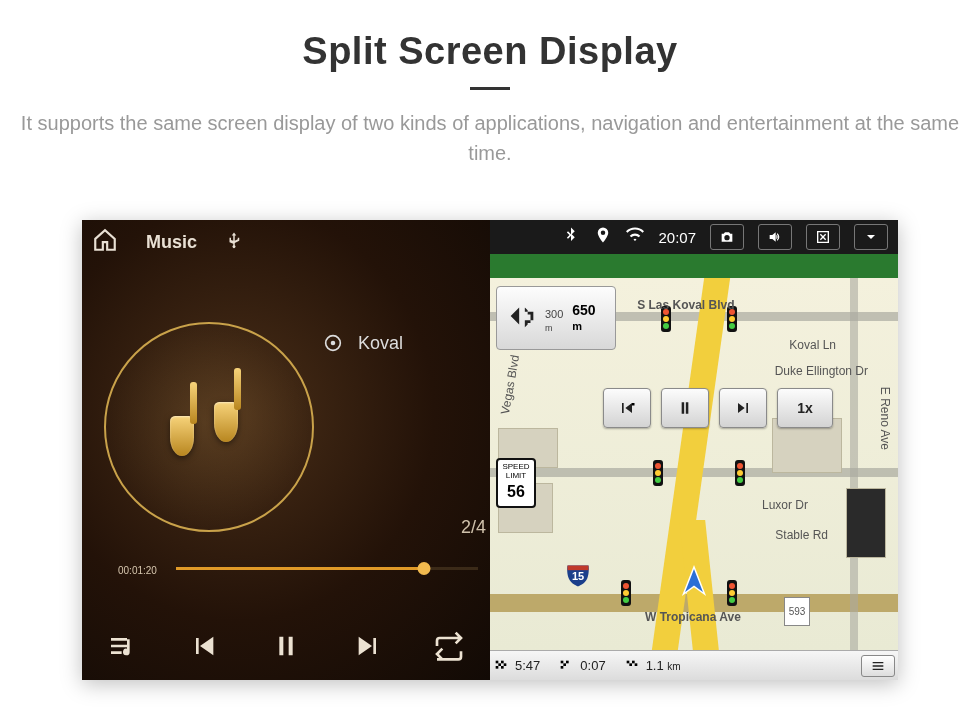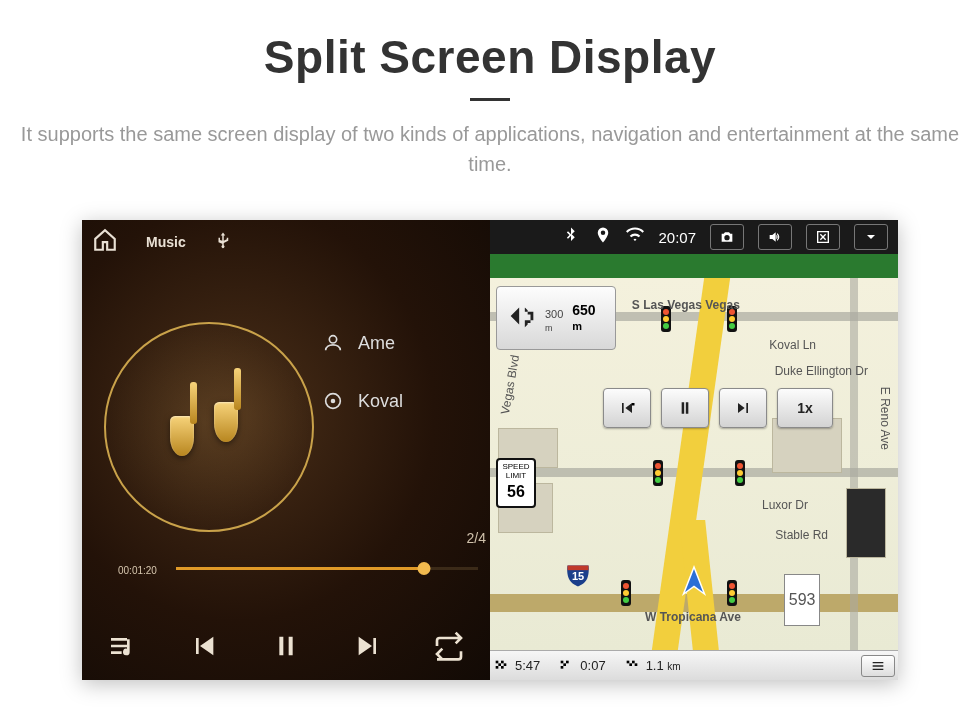--- a/index.html
+++ b/index.html
@@ -6,21 +6,21 @@
   body {
     width: 980px;
     height: 716px;
     background: #fff;
     font-family: Arial, Helvetica, sans-serif;
     overflow: hidden;
     position: relative;
   }
   .page-title {
     text-align: center;
-    font-size: 46px;
+    font-size: 38px;
     font-weight: bold;
     color: #333;
     margin-top: 30px;
     letter-spacing: 0.5px;
   }
   .title-underline {
     width: 40px;
     height: 3px;
     background: #333;
     margin: 14px auto 0 auto;
@@ -54,21 +54,21 @@
     color: #e9e0d4;
   }
   .music-top {
     height: 44px;
     display: flex;
     align-items: center;
     padding: 0 10px;
     gap: 28px;
   }
   .home-icon svg { width: 26px; height: 26px; }
-  .music-label { font-size: 14px; font-weight: bold; }
+  .music-label { font-size: 18px; font-weight: bold; }
   .usb-icon svg { width: 18px; height: 18px; }
 
   .album {
     position: absolute;
     left: 22px;
     top: 102px;
     width: 210px;
     height: 210px;
     border: 2px solid #c9a24a;
     border-radius: 50%;
@@ -143,22 +143,22 @@
     left: 82%;
     top: -5px;
     width: 13px; height: 13px;
     border-radius: 50%;
     background: #f1b94e;
     transform: translateX(-50%);
   }
   .track-index {
     position: absolute;
     right: 4px;
-    bottom: 134px;
-    font-size: 14px;
+    bottom: 142px;
+    font-size: 18px;
     color: #cfc1ab;
   }
 
   .controls {
     position: absolute;
     left: 0; right: 0; bottom: 14px;
     display: flex;
     justify-content: space-around;
     align-items: center;
   }
@@ -242,30 +242,30 @@
     right: 40px;
   }
 
   .street-lbl {
     position: absolute;
     font-size: 12px;
     color: #555;
     white-space: nowrap;
   }
   .sl-top { top: 20px; left: 48%; transform: translateX(-50%); font-weight: bold; }
-  .sl-koval { top: 60px; right: 82px; }
+  .sl-koval { top: 60px; right: 62px; }
   .sl-duke { top: 86px; right: 30px; }
   .sl-vegas { top: 135px; left: 8px; transform: rotate(-80deg); transform-origin: left top; }
   .sl-luxor { top: 220px; right: 90px; }
   .sl-stable { top: 250px; right: 70px; }
   .sl-reno { top: 172px; right: 6px; transform: rotate(90deg); transform-origin: right top; }
   .sl-trop { bottom: 26px; left: 38%; font-weight: bold; }
   .sl-trop-num {
     bottom: 24px; left: 72%;
-    border:1px solid #888; background:#fff; padding:16px 4px; font-size:16px;
+    border:1px solid #888; background:#fff; padding:8px 4px; font-size:10px;
   }
 
   .turncard {
     position: absolute;
     left: 6px; top: 8px;
     width: 120px; height: 64px;
     background: linear-gradient(180deg,#fdfdfd,#d8d8d8);
     border: 1px solid #999;
     border-radius: 4px;
     display: flex;
@@ -409,26 +409,20 @@
     </div>
 
     <div class="album">
       <div class="album-inner">
         <span class="note n1"></span>
         <span class="note n2"></span>
       </div>
     </div>
 
     <div class="tracks">
-      <div class="row">
-        <svg viewBox="0 0 24 24">
-            <path fill="none" stroke="#ddd" stroke-width="1.8" d="M12 12a4 4 0 1 0 0-8 4 4 0 0 0 0 8zm-8 8c0-4 4-6 8-6s8 2 8 6"></path>
-          </svg>
-        <span class="txt">Ame</span>
-      </div>
       <div class="row">
         <svg viewBox="0 0 24 24">
             <circle cx="12" cy="12" r="8" fill="none" stroke="#ddd" stroke-width="1.8"></circle>
             <circle cx="12" cy="12" r="2.5" fill="#ddd"></circle>
           </svg>
         <span class="txt">Koval</span>
       </div>
     </div>
 
     <div class="progress-time">00:01:20</div>
@@ -530,21 +524,21 @@
       <span class="traffic-light" style="left:60%; top:182px;">
           <span class="mid"></span>
         </span>
       <span class="traffic-light" style="left:32%; bottom:44px;">
           <span class="mid"></span>
         </span>
       <span class="traffic-light" style="left:58%; bottom:44px;">
           <span class="mid"></span>
         </span>
 
-      <div class="street-lbl sl-top">S Las Vegas Vegas</div>
+      <div class="street-lbl sl-top">S Las Koval Blvd</div>
       <div class="street-lbl sl-koval">Koval Ln</div>
       <div class="street-lbl sl-duke">Duke Ellington Dr</div>
       <div class="street-lbl sl-vegas">Vegas Blvd</div>
       <div class="street-lbl sl-luxor">Luxor Dr</div>
       <div class="street-lbl sl-stable">Stable Rd</div>
       <div class="street-lbl sl-reno">E Reno Ave</div>
       <div class="street-lbl sl-trop">W Tropicana Ave</div>
       <div class="street-lbl sl-trop-num">593</div>
 
       <div class="turncard">

